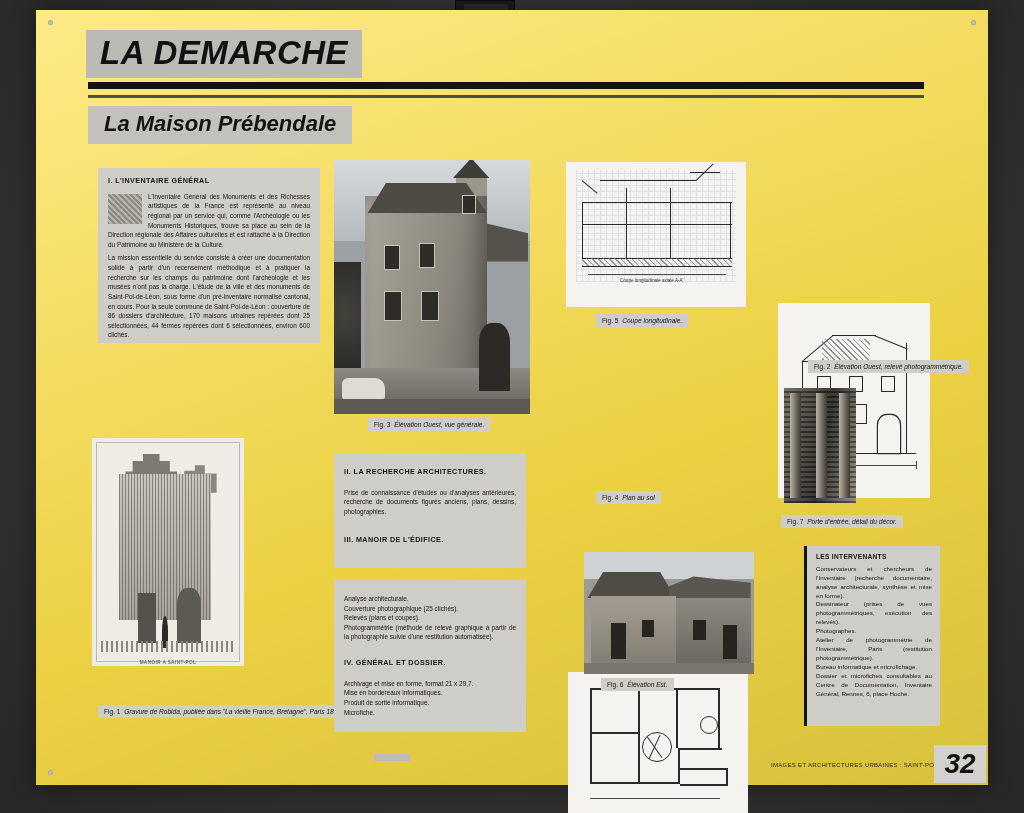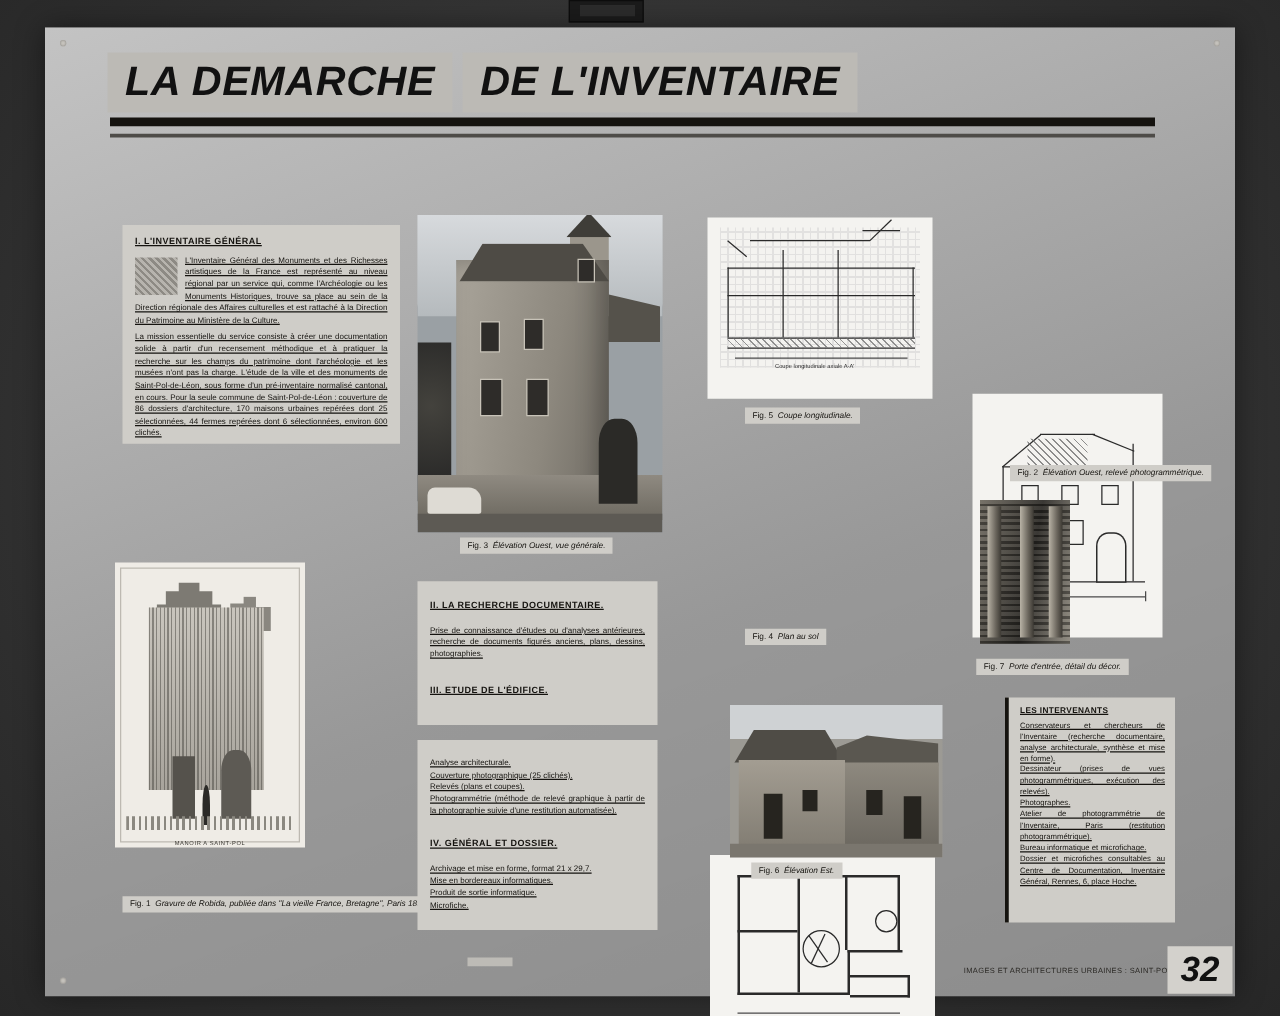--- a/index.html
+++ b/index.html
@@ -22,22 +22,22 @@
     background:#1b1b1b; border:1px solid #0d0d0d;
   }
   .clamp:after{
     content:""; position:absolute; left:8px; top:3px; width:44px; height:9px;
     background:#2c2c2c;
   }
 
   
   .panel {
     position:absolute;
-    left:36px; top:22px; width:952px; height:775px;
-    background:#a3a3a3;
+    left:36px; top:10px; width:952px; height:775px;
+    background:#fde047;
     box-shadow: 0 0 22px rgba(0,0,0,.45);
   }
   .panel:before{ 
     content:""; position:absolute; inset:0;
     background:linear-gradient(160deg, rgba(255,255,255,.35), rgba(0,0,0,.07) 60%, rgba(0,0,0,.14));
     pointer-events:none;
   }
   .screw { position:absolute; width:5px; height:5px; border-radius:50%;
            background:#c9c6c0; box-shadow:inset 0 0 2px #7d7b76; }
 
@@ -59,21 +59,21 @@
   }
   .subtitle-chip {
     position:absolute; left:52px; top:96px; background:#c3c1bc; padding:5px 16px 7px 16px;
   }
   .subtitle-chip h2 {
     margin:0; font-size:22px; font-style:italic; font-weight:bold; color:#15130f;
     white-space:nowrap;
   }
 
   
-  .tpanel { position:absolute; background:#cfcdc8; color:#15130f;text-decoration:underline; }
+  .tpanel { position:absolute; background:#cfcdc8; color:#15130f; }
   .tpanel .h { font-size:7.2px; font-weight:bold; letter-spacing:.4px; margin:0 0 5px 0; }
   .tpanel p { margin:0 0 4px 0; font-size:6.4px; line-height:1.5; text-align:justify; }
   .tpanel p.tight { margin-bottom:0; }
   .i { font-style:italic; }
 
   
   .fig { position:absolute; }
   .fig .img { width:100%; height:100%; position:relative; overflow:hidden; }
   .cap {
     position:absolute; background:#cfcdc8; color:#15130f;
@@ -204,26 +204,26 @@
 
   <div class="screw" style="left:12px;top:10px;"></div>
   <div class="screw" style="right:12px;top:10px;"></div>
   <div class="screw" style="left:12px;bottom:10px;"></div>
   <div class="screw" style="right:12px;bottom:10px;"></div>
 
   <div class="title-row">
     <div class="title-chip">
       <h1>LA DEMARCHE</h1>
     </div>
-    <div class="title-chip">
-      <h1>DE L'INVENTAIRE</h1>
-    </div>
   </div>
   <div class="title-rule"></div>
   <div class="title-rule2"></div>
+  <div class="subtitle-chip">
+    <h2>La Maison Prébendale</h2>
+  </div>
 
   <div class="tpanel" id="txt-general" style="left:62px; top:158px; width:222px; height:175px; padding:8px 10px;">
     <p class="h">I. L'INVENTAIRE GÉNÉRAL</p>
     <div style="float:left;width:34px;height:30px;margin:2px 6px 2px 0;
                 background:repeating-linear-gradient(45deg,#8d8a84 0 2px,#b7b4ae 2px 4px);"></div>
     <p>L'Inventaire Général des Monuments et des Richesses artistiques de la France est représenté au niveau régional par un service qui, comme l'Archéologie ou les Monuments Historiques, trouve sa place au sein de la Direction régionale des Affaires culturelles et est rattaché à la Direction du Patrimoine au Ministère de la Culture.</p>
     <p>La mission essentielle du service consiste à créer une documentation solide à partir d'un recensement méthodique et à pratiquer la recherche sur les champs du patrimoine dont l'archéologie et les musées n'ont pas la charge. L'étude de la ville et des monuments de Saint-Pol-de-Léon, sous forme d'un pré-inventaire normalisé cantonal, en cours. Pour la seule commune de Saint-Pol-de-Léon : couverture de 86 dossiers d'architecture, 170 maisons urbaines repérées dont 25 sélectionnées, 44 fermes repérées dont 6 sélectionnées, environ 600 clichés.</p>
   </div>
 
   <div class="fig" id="fig3" style="left:298px; top:150px; width:196px; height:254px;">
@@ -347,23 +347,23 @@
       <div class="eng-ground"></div>
       <div class="eng-sig">MANOIR  A  SAINT-POL</div>
     </div>
   </div>
   <div class="cap" style="left:62px; top:695px;">
     <span class="n">Fig. 1</span>
     &nbsp;<span class="i">Gravure de Robida, publiée dans "La vieille France, Bretagne", Paris 1892.</span>
   </div>
 
   <div class="tpanel" id="txt-doc" style="left:298px; top:443px; width:192px; height:115px; padding:14px 10px 8px 10px;">
-    <p class="h">II. LA RECHERCHE DOCUMENTAIRE.</p>
+    <p class="h">II. LA RECHERCHE ARCHITECTURES.</p>
     <p style="margin-top:10px;">Prise de connaissance d'études ou d'analyses antérieures, recherche de documents figurés anciens, plans, dessins, photographies.</p>
-    <p class="h" style="margin-top:18px;">III. ETUDE DE L'ÉDIFICE.</p>
+    <p class="h" style="margin-top:18px;">III. MANOIR DE L'ÉDIFICE.</p>
   </div>
 
   <div class="tpanel" id="txt-edifice" style="left:298px; top:570px; width:192px; height:152px; padding:14px 10px 8px 10px;">
     <p class="tight">Analyse architecturale.</p>
     <p class="tight">Couverture photographique (25 clichés).</p>
     <p class="tight">Relevés (plans et coupes).</p>
     <p>Photogrammétrie (méthode de relevé graphique à partir de la photographie suivie d'une restitution automatisée).</p>
     <p class="h" style="margin-top:16px;">IV. GÉNÉRAL ET DOSSIER.</p>
     <p class="tight" style="margin-top:10px;">Archivage et mise en forme, format 21 x 29,7.</p>
     <p class="tight">Mise en bordereaux informatiques.</p>

